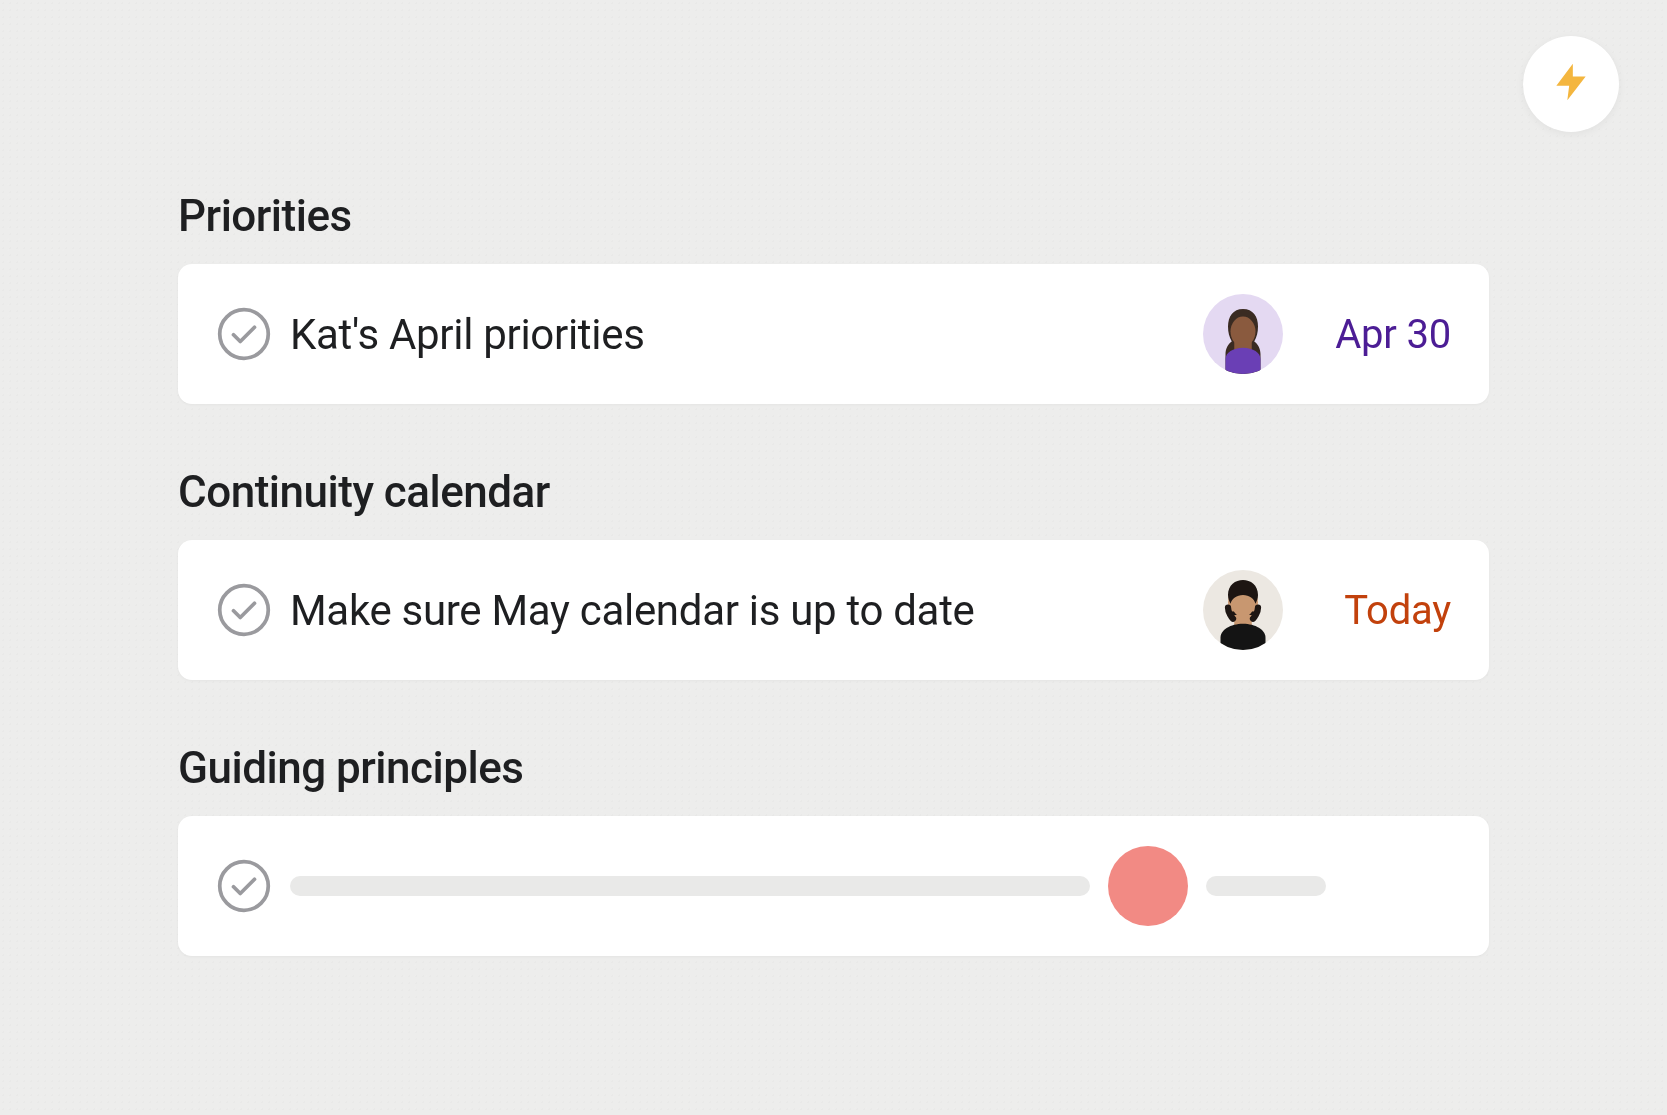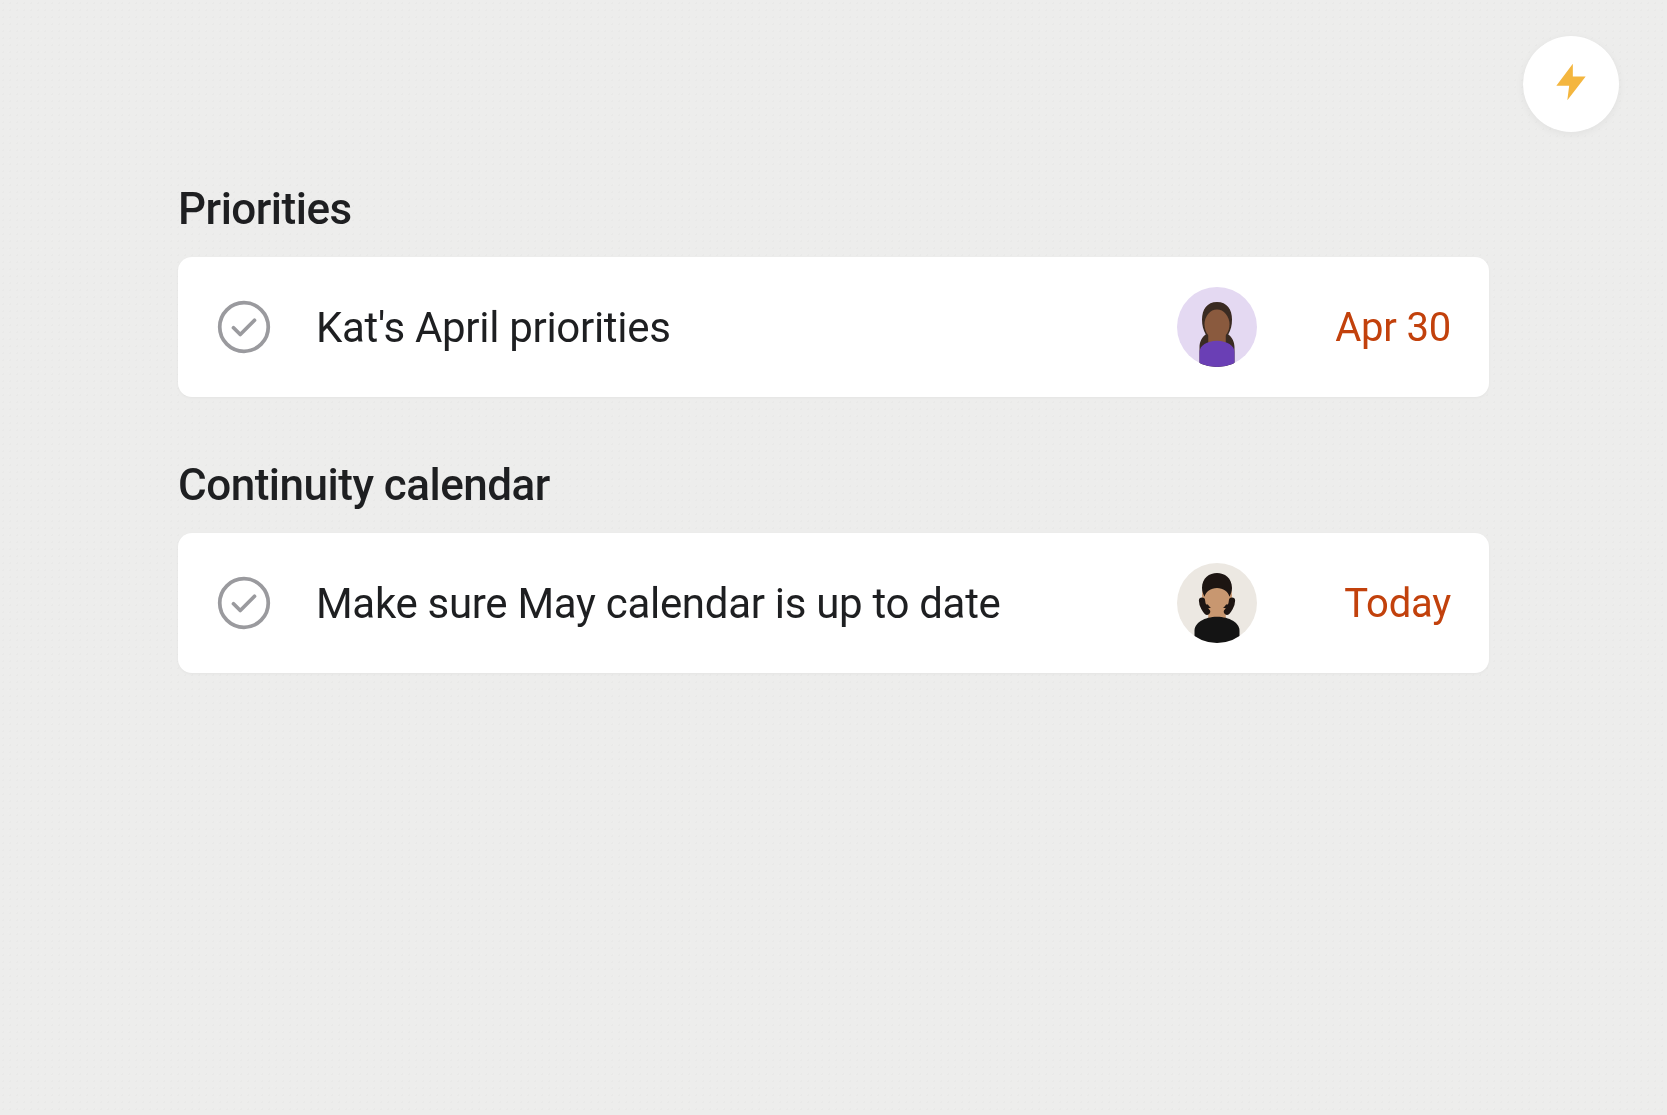--- a/index.html
+++ b/index.html
@@ -44,21 +44,21 @@
     }
     
     .lightning-fab svg {
       width: 44px;
       height: 44px;
     }
     
     .content {
       position: absolute;
       left: 178px;
-      top: 183px;
+      top: 190px;
       right: 178px;
     }
     
     .section {
       margin-bottom: 62px;
     }
     
     .section-title {
       font-size: 44px;
       font-weight: 500;
@@ -67,21 +67,21 @@
       margin-bottom: 22px;
     }
     
     .task-card {
       background: #ffffff;
       border-radius: 14px;
       box-shadow: 0 1px 3px rgba(0,0,0,0.04);
       display: flex;
       align-items: center;
       padding: 30px 38px;
-      gap: 44px;
+      gap: 18px;
       cursor: pointer;
     }
     
     .check-circle {
       width: 56px;
       height: 56px;
       flex-shrink: 0;
       cursor: pointer;
     }
     
@@ -112,21 +112,21 @@
     }
     
     .due-date {
       font-size: 40px;
       font-weight: 400;
       min-width: 150px;
       text-align: right;
       letter-spacing: -0.2px;
     }
     
-    .due-neutral { color: #c2410c; }
+    .due-neutral { color: #4c1d95; }
     .due-today { color: #c2410c; }
     
     .skeleton-text {
       height: 20px;
       background: #e9e9e8;
       border-radius: 10px;
       flex: 1;
       max-width: 800px;
     }
     
@@ -198,14 +198,28 @@
           <path d="M24 34c2 3 5 5 8 5s6-2 8-5" stroke="#1d1512" stroke-width="2" fill="none" stroke-linecap="round"></path>
           <rect x="25" y="36" width="14" height="12" fill="#c89770"></rect>
           <path d="M14 54c0-6 8-11 18-11s18 5 18 11v10H14z" fill="#141414"></path>
           <path d="M20 30c0 4 3 8 4 9M44 30c0 4-3 8-4 9" stroke="#1d1512" stroke-width="5" stroke-linecap="round"></path>
         </svg>
       </span>
       <span class="due-date due-today">Today</span>
     </div>
   </div>
 
+  <div class="section">
+    <h2 class="section-title">Guiding principles</h2>
+    <div class="task-card">
+      <span class="check-circle">
+        <svg viewBox="0 0 24 24" fill="none">
+          <circle cx="12" cy="12" r="10.4" stroke="#9a9a9e" stroke-width="1.6"></circle>
+          <path d="M7.5 12.3 L10.4 15.2 L16.5 9.1" stroke="#9a9a9e" stroke-width="1.6" stroke-linecap="round" stroke-linejoin="round"></path>
+        </svg>
+      </span>
+      <span class="skeleton-text"></span>
+      <span class="avatar avatar-solid"></span>
+      <span class="skeleton-date"></span>
+    </div>
+  </div>
 
 </div>
 
 </body></html>

